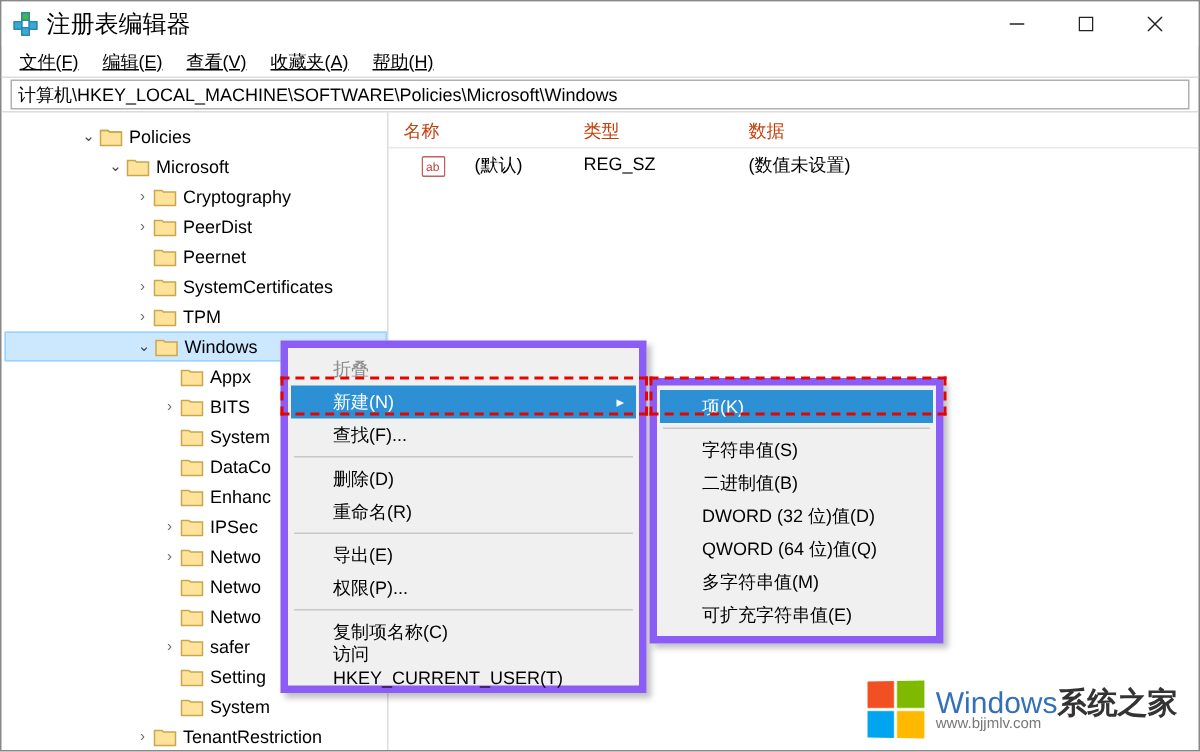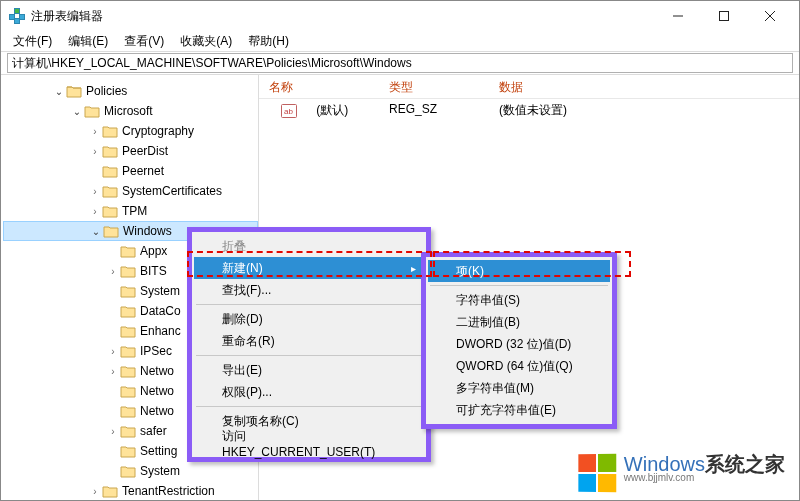--- a/index.html
+++ b/index.html
@@ -23,33 +23,34 @@
     background: #fff;
   }
   .titlebar-icon { width: 16px; height: 16px; margin-right: 6px; position:relative; }
   .titlebar-icon .cubes { position: relative; width:16px; height:16px; }
   .cube { position:absolute; width:6px; height:6px; background:#3ba9d8; border:1px solid #2c87af; }
   .cube.c1{left:5px; top:0; background:#45b649;}
   .cube.c2{left:0; top:6px;}
   .cube.c3{left:10px; top:6px;}
   .cube.c4{left:5px; top:10px;}
 
-  .window-title { flex: 1; font-size: 12px; color:#000;font-family:Liberation Serif, serif; }
+  .window-title { flex: 1; font-size: 16px; color:#000;font-family:Liberation Serif, serif; }
   .win-btns { display:flex; }
   .win-btn { width:46px; height:30px; display:flex; align-items:center; justify-content:center; color:#222; }
   .win-btn svg { width:10px; height:10px; }
 
   
   .menubar {
     height: 20px;
     display:flex;
     align-items:center;
     padding: 0 4px;
     font-size: 12px;
     color:#000;
+    text-decoration:underline;
   }
   .menu-item { padding: 2px 8px; }
 
   
   .addressbar {
     border-top: 1px solid #dcdcdc;
     border-bottom: 1px solid #dcdcdc;
     height: 24px;
     display:flex;
     align-items:center;
@@ -178,20 +179,21 @@
     border:2px dashed #e10600;
     pointer-events:none;
     z-index:10;
   }
 
   
   .watermark{
     position:absolute;
     right:14px; bottom:8px;
     display:flex;
+    align-items:center;
     gap:8px;
     z-index:1;
   }
   .win-logo{ display:grid; grid-template-columns: 18px 18px; grid-template-rows: 18px 18px; gap:2px; transform: perspective(80px) rotateY(-4deg); }
   .win-logo div{ width:100%; height:100%; }
   .wl1{background:#f25022;} .wl2{background:#7fba00;} .wl3{background:#00a4ef;} .wl4{background:#ffb900;}
   .wm-text{ font-size:20px; color:#3470b8; line-height:1; }
   .wm-text .sub{ font-size:10px; color:#777; display:block; margin-top:-1px;}
 
   
@@ -534,21 +536,21 @@
     </div>
   <div class="sep"></div>
   <div class="citem">
       <span>复制项名称(C)</span>
     </div>
   <div class="citem">
       <span>访问 HKEY_CURRENT_USER(T)</span>
     </div>
 </div>
 
-<div class="ctx" style="left:420px; top:251px; width:196px;">
+<div class="ctx" style="left:432px; top:251px; width:196px;">
   <div class="citem hl">
       <span>项(K)</span>
     </div>
   <div class="sep"></div>
   <div class="citem">
       <span>字符串值(S)</span>
     </div>
   <div class="citem">
       <span>二进制值(B)</span>
     </div>

